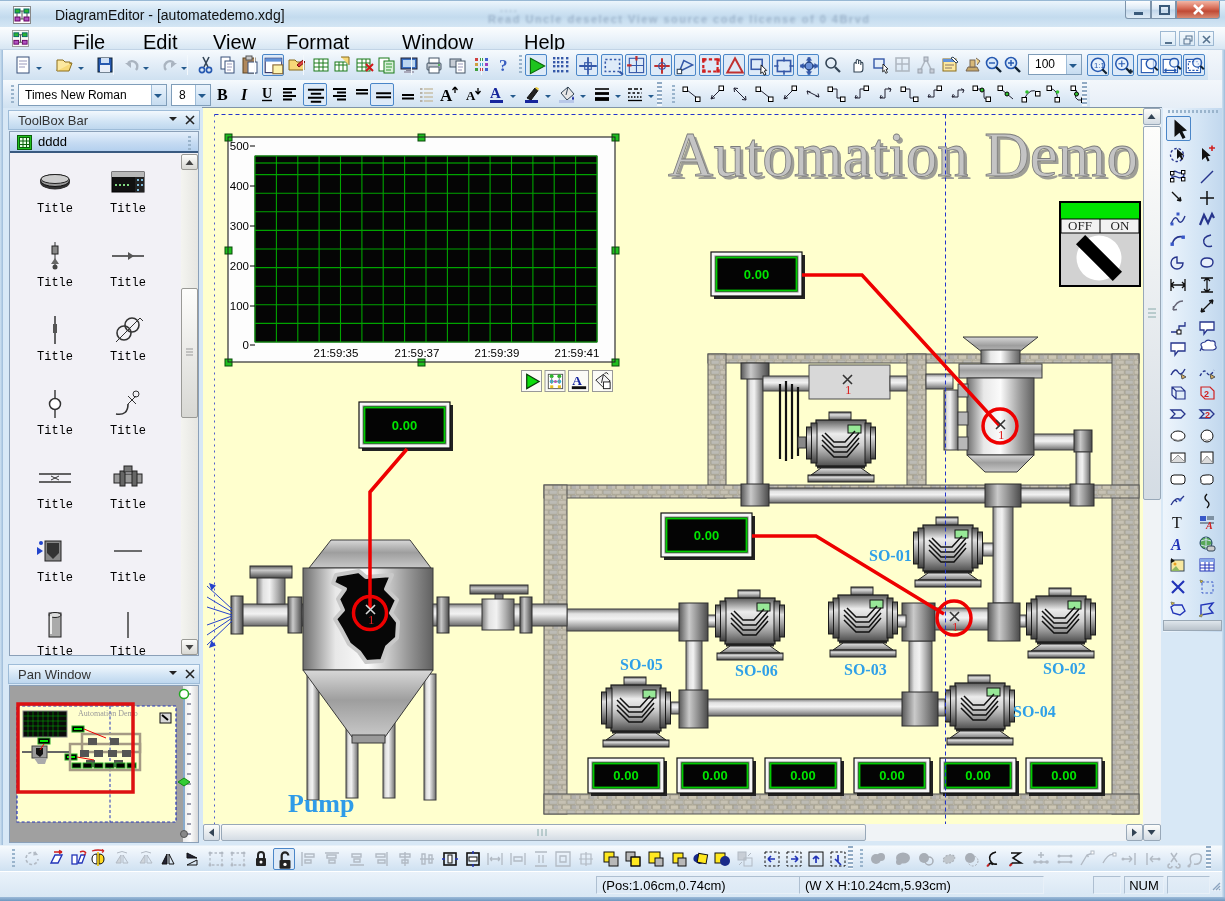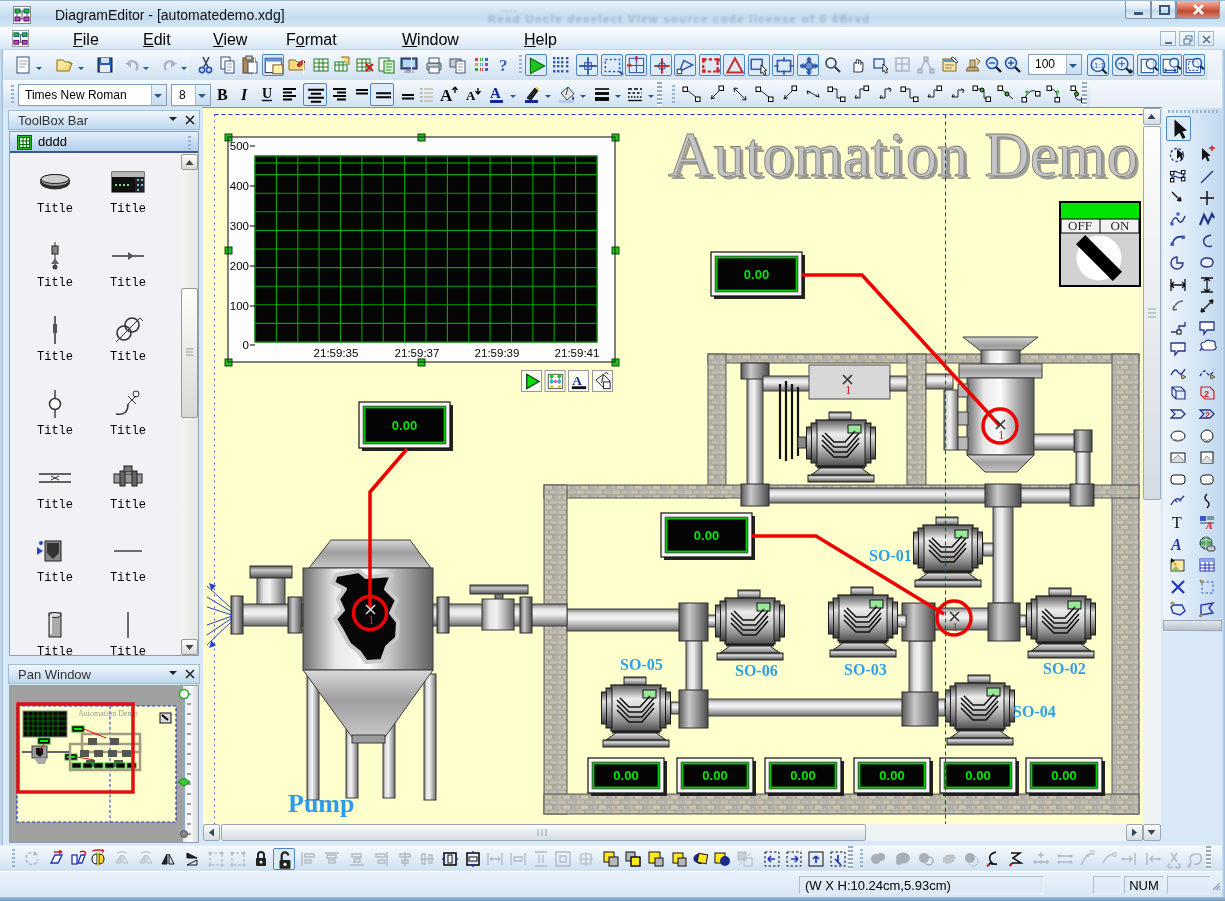--- a/index.html
+++ b/index.html
@@ -9,21 +9,21 @@
  border-top:1px solid #98b8d4}
 #title .txt{left:55px;top:6px;font-size:14px;color:#111}
 .smudge{position:absolute;color:rgba(100,125,155,0.42);font-size:11px;filter:blur(1.2px);font-weight:bold;letter-spacing:1.5px}
 .capbtns{left:1125px;top:0px;height:19px;display:flex}
 .cb{height:18px;border:1px solid #7d94ab;border-top:none;
  background:linear-gradient(#fdfeff,#dce9f5 45%,#c3d8eb 55%,#dfecf7);
  color:#38506b;text-align:center;position:relative}
 .cb.close{background:linear-gradient(#f2b6a5,#d9705b 40%,#c04a35 60%,#d98a72);color:#fff}
 #menubar{left:0;top:27px;width:1225px;height:23px;
  background:linear-gradient(#fbfdfe,#e8f1f9 60%,#d7e6f3);border-bottom:1px solid #c2d4e6}
-.menuitem{position:absolute;top:4px;font-size:16px;color:#000}
+.menuitem{position:absolute;top:4px;font-size:20px;color:#000}
 .menuitem u{text-decoration:underline}
 .tbar{background:linear-gradient(#f6fafd,#e4eef8 45%,#cfe1f1);}
 #tb1{left:0;top:50px;width:1225px;height:30px}
 #tb2{left:0;top:80px;width:1225px;height:28px}
 #tb3{left:0;top:845px;width:1225px;height:26px;border-top:1px solid #e7f0f8}
 .grip{position:absolute;width:3px;background:repeating-linear-gradient(180deg,#9ab4cc 0 2px,transparent 2px 4px)}
 .hgrip{position:absolute;width:5px;background:repeating-linear-gradient(180deg,#90aac4 0 2px,#f4f8fc 2px 4px)}
 .ic{position:absolute;width:20px;height:20px}
 .ic svg{position:absolute;left:0;top:0}
 .icsel{border:1px solid #4a86c8;background:#ddeaf8;border-radius:2px}
@@ -1796,20 +1796,21 @@
     </div>
     <div class="ic" style="left:1185.0px;top:849.0px;width:20px;height:20px">
       <svg width="20" height="20" viewBox="0 0 20 20">
         <path d="M6,14 q-3,-8 4,-9 q8,-1 6,6 q-1,5 -7,4 M6,14 l-2,3" stroke="#b2bac4" stroke-width="1.5" fill="none"></path>
         <circle cx="4" cy="17" r="1.6" fill="#b2bac4"></circle>
       </svg>
     </div>
     <div class="hgrip" style="left:1206px;top:846px;height:23px"></div>
   </div>
 <div id="statusbar" class="abs">
+    <div class="sbox" style="left:596px;width:246px">(Pos:1.06cm,0.74cm)</div>
     <div class="sbox" style="left:799px;width:245px">(W X H:10.24cm,5.93cm)</div>
     <div class="sbox" style="left:1093px;width:28px"></div>
     <div class="sbox" style="left:1124px;width:40px;text-align:center;padding-left:0">NUM</div>
     <div class="sbox" style="left:1167px;width:43px"></div>
     <svg class="abs" style="left:1210px;top:8px" width="13" height="13">
       <path d="M11,1 V11 H1 Z" fill="#e8f0f8"></path>
       <path d="M10,3 L3,10 M10,6 L6,10 M10,9 L9,10" stroke="#8aa4c0" stroke-width="1.4"></path>
     </svg>
   </div>
 <div id="winborder" class="abs"></div>

